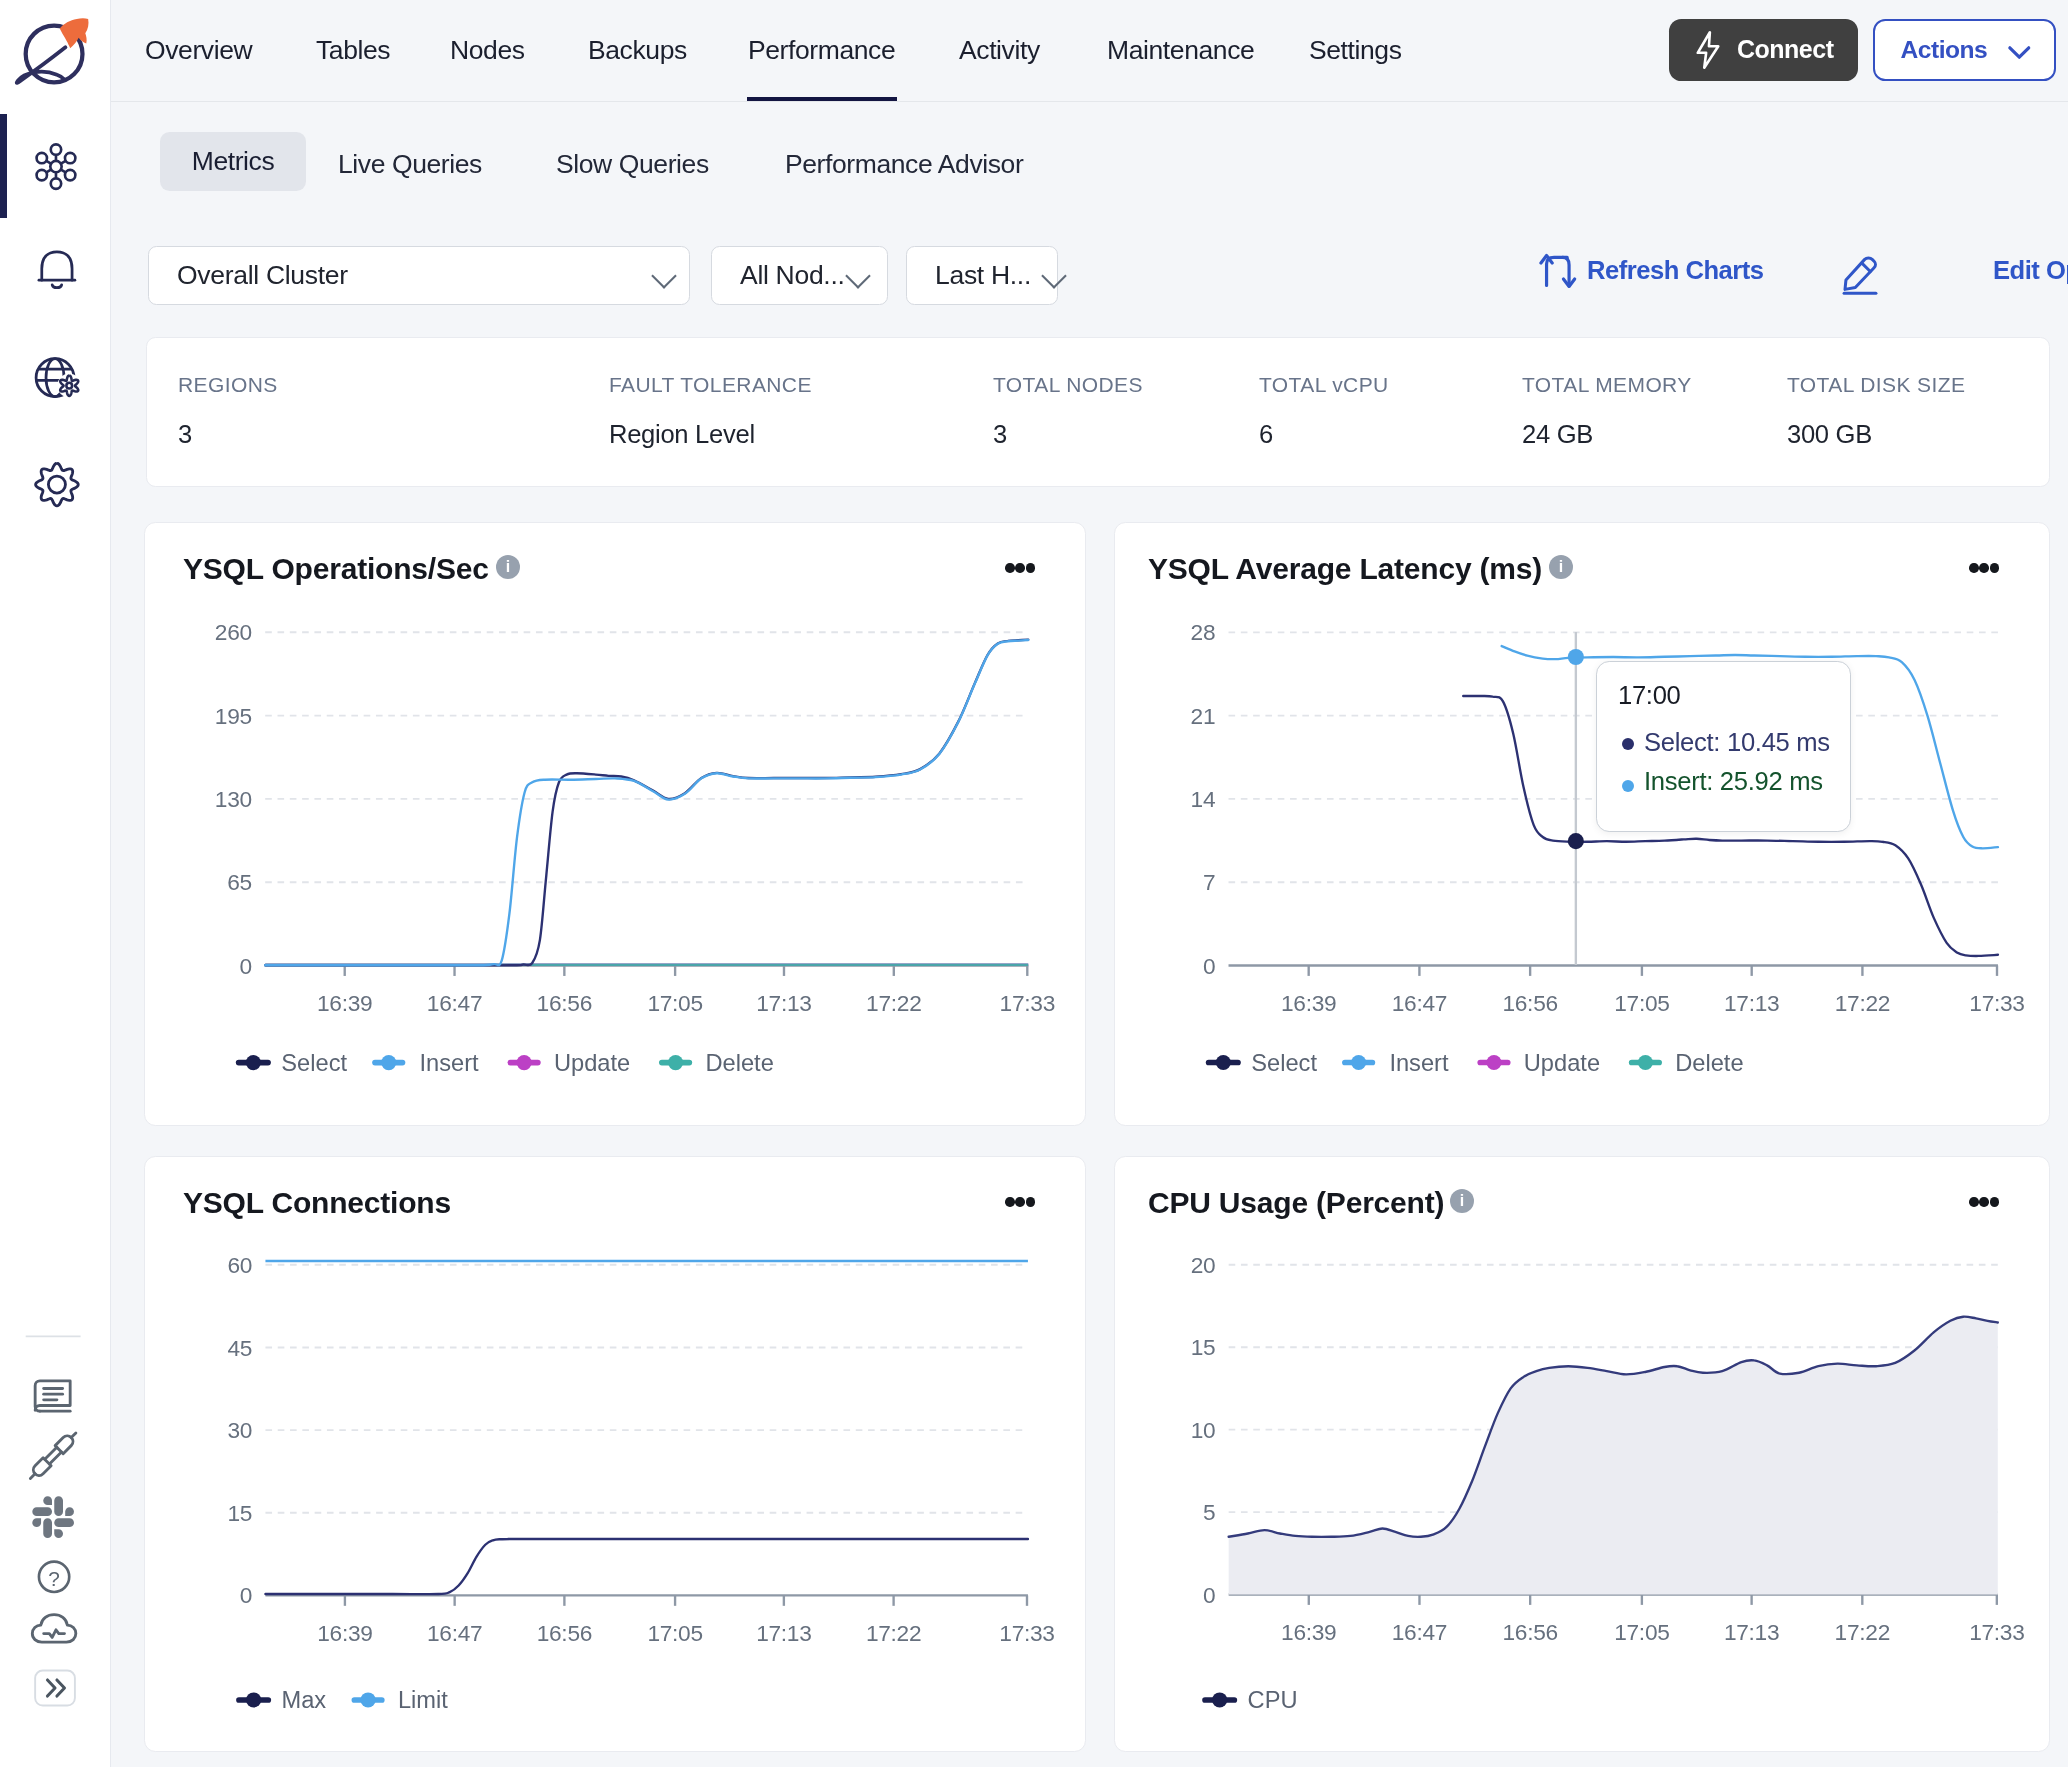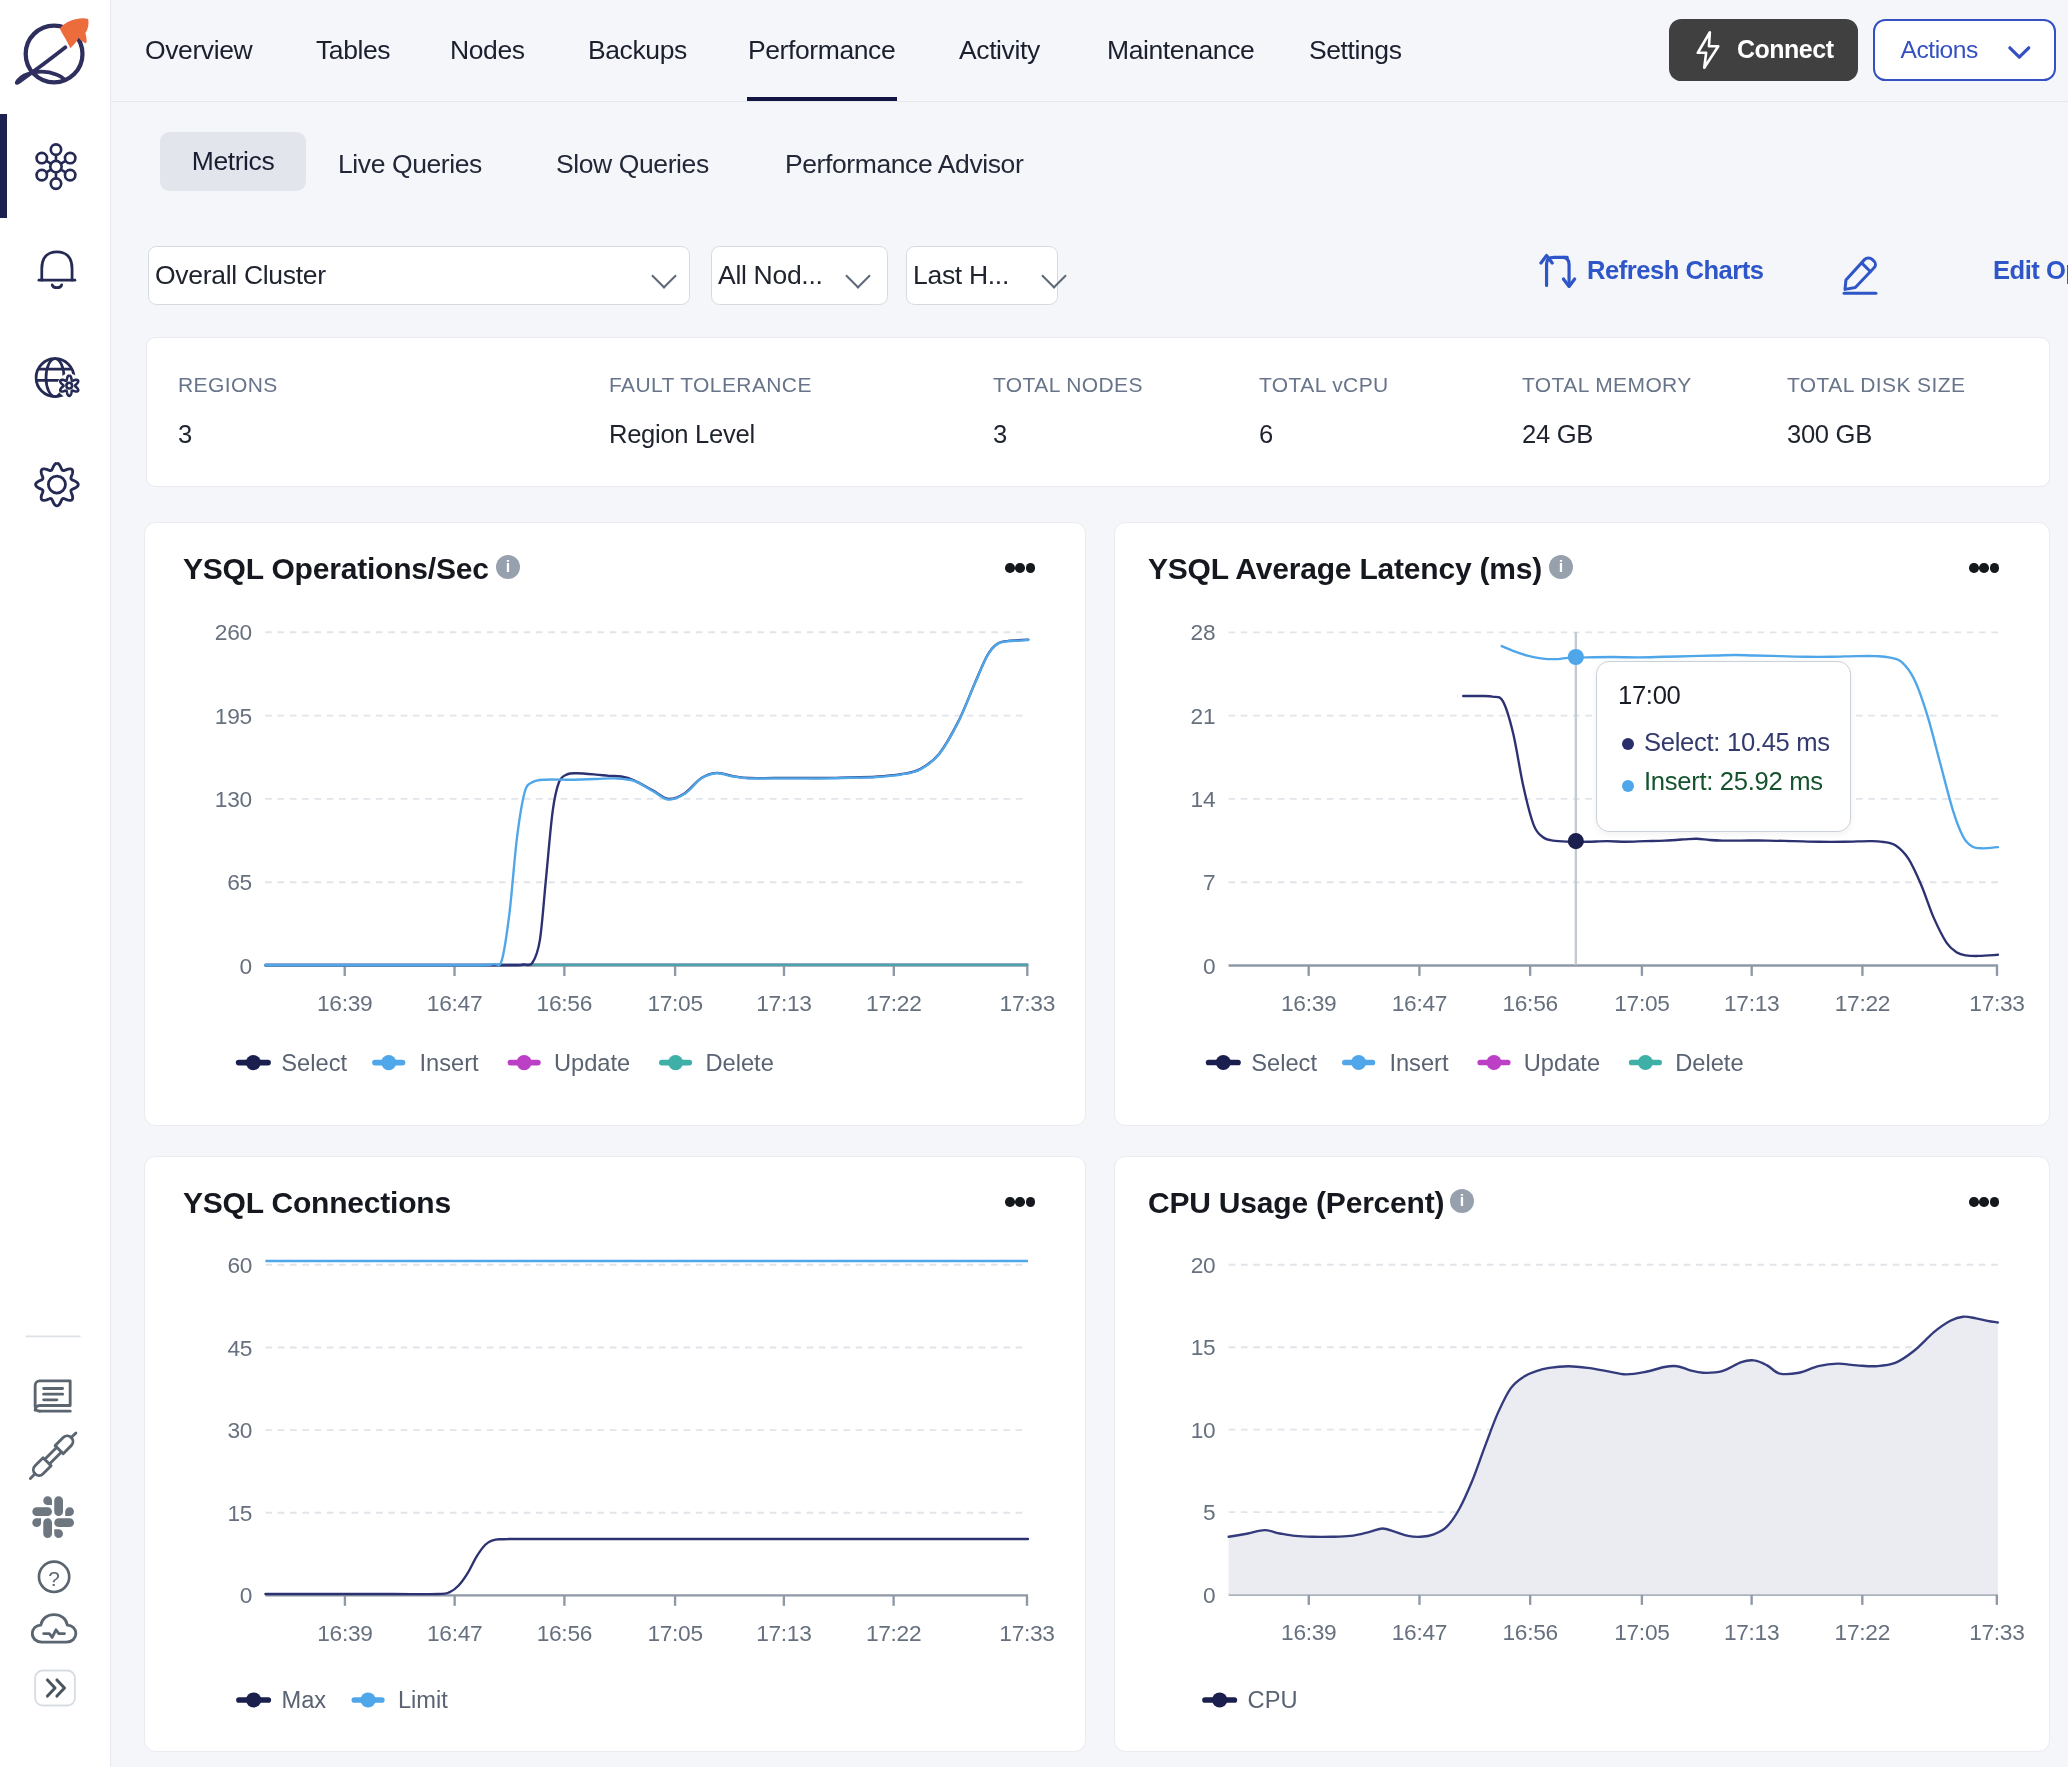--- a/index.html
+++ b/index.html
@@ -4,24 +4,24 @@
 * { margin:0; padding:0; box-sizing:border-box; }
 html,body { width:2069px; height:1768px; font-family:"Liberation Sans",sans-serif; background:#f4f6f9; overflow:hidden; }
 .abs { position:absolute; }
 #page { position:relative; width:2069px; height:1768px; }
 #sidebar { position:absolute; left:0; top:0; width:111px; height:1768px; background:#fff; border-right:1.4px solid #e6e9ef; }
 #activebar { position:absolute; left:0; top:114px; width:6.6px; height:104px; background:#1c2150; }
 .navitem { position:absolute; top:35px; font-size:26.5px; letter-spacing:-0.4px; color:#1b1f2e; white-space:nowrap; }
 #perf-underline { position:absolute; left:747px; top:97px; width:150px; height:4.7px; background:#131542; }
 #hdr-border { position:absolute; left:111px; top:101px; width:1958px; height:1.4px; background:#e4e7eb; }
 #connect { position:absolute; left:1669px; top:19px; width:189px; height:62px; border-radius:12.3px; background:#404040; color:#fff; font-size:25px; letter-spacing:-0.5px; font-weight:bold; }
-#actions { position:absolute; left:1873px; top:19px; width:183px; height:62px; border-radius:12.3px; background:#fff; border:2.4px solid #3450c2; color:#3450c2; font-size:24.6px; letter-spacing:-0.5px; font-weight:normal; }
+#actions { position:absolute; left:1873px; top:19px; width:183px; height:62px; border-radius:12.3px; background:#fff; border:2.4px solid #3450c2; color:#3450c2; font-size:24.6px; letter-spacing:-0.5px; font-weight:bold; }
 .pill { position:absolute; left:144px; top:132px; width:146px; height:59px; background:#e2e5eb; border-radius:9.5px; font-size:26.5px; letter-spacing:-0.4px; color:#1a1e32; text-align:center; line-height:59px;margin-left:16px; }
 .tab { position:absolute; top:149px; font-size:26.5px; letter-spacing:-0.4px; color:#232838; white-space:nowrap; }
-.sel { position:absolute; top:246px; height:59px; background:#fff; border:1.4px solid #d6dae0; border-radius:8.5px; font-size:26.5px; letter-spacing:-0.3px; color:#20242e; line-height:56px; padding-left:6px; }
+.sel { position:absolute; top:246px; height:59px; background:#fff; border:1.4px solid #d6dae0; border-radius:8.5px; font-size:26.5px; letter-spacing:-0.3px; color:#20242e; line-height:56px; padding-left:28px; }
 .chev { position:absolute; width:18px; height:18px; border-right:2.8px solid #5e6977; border-bottom:2.8px solid #5e6977; transform:rotate(45deg); }
 .link { position:absolute; top:256px; font-size:25.6px; letter-spacing:-0.5px; font-weight:bold; color:#2f56c8; white-space:nowrap; }
 #band { position:absolute; left:146px; top:337px; width:1904px; height:150px; background:#fff; border:1.4px solid #e9ebf0; border-radius:9.5px; }
 .blabel { position:absolute; top:373px; font-size:21px; letter-spacing:0.4px; color:#68748a; white-space:nowrap; }
 .bval { position:absolute; top:420px; font-size:25.6px; letter-spacing:-0.3px; color:#1e232e; white-space:nowrap; }
 .card { position:absolute; background:#fff; border:1.4px solid #e9ebf0; border-radius:11.4px; }
 .ctitle { position:absolute; font-size:30px; letter-spacing:-0.2px; font-weight:bold; color:#15181f; white-space:nowrap; }
 .info { position:absolute; width:24px; height:24px; border-radius:50%; background:#97a1ae; color:#fff; font-size:16px; font-weight:bold; text-align:center; line-height:24px; }
 .dots { position:absolute; width:44px; height:11.4px; }
 .dots i { display:inline-block; width:9.5px; height:9.5px; border-radius:50%; background:#15181d; margin-right:0.9px; vertical-align:top; }

